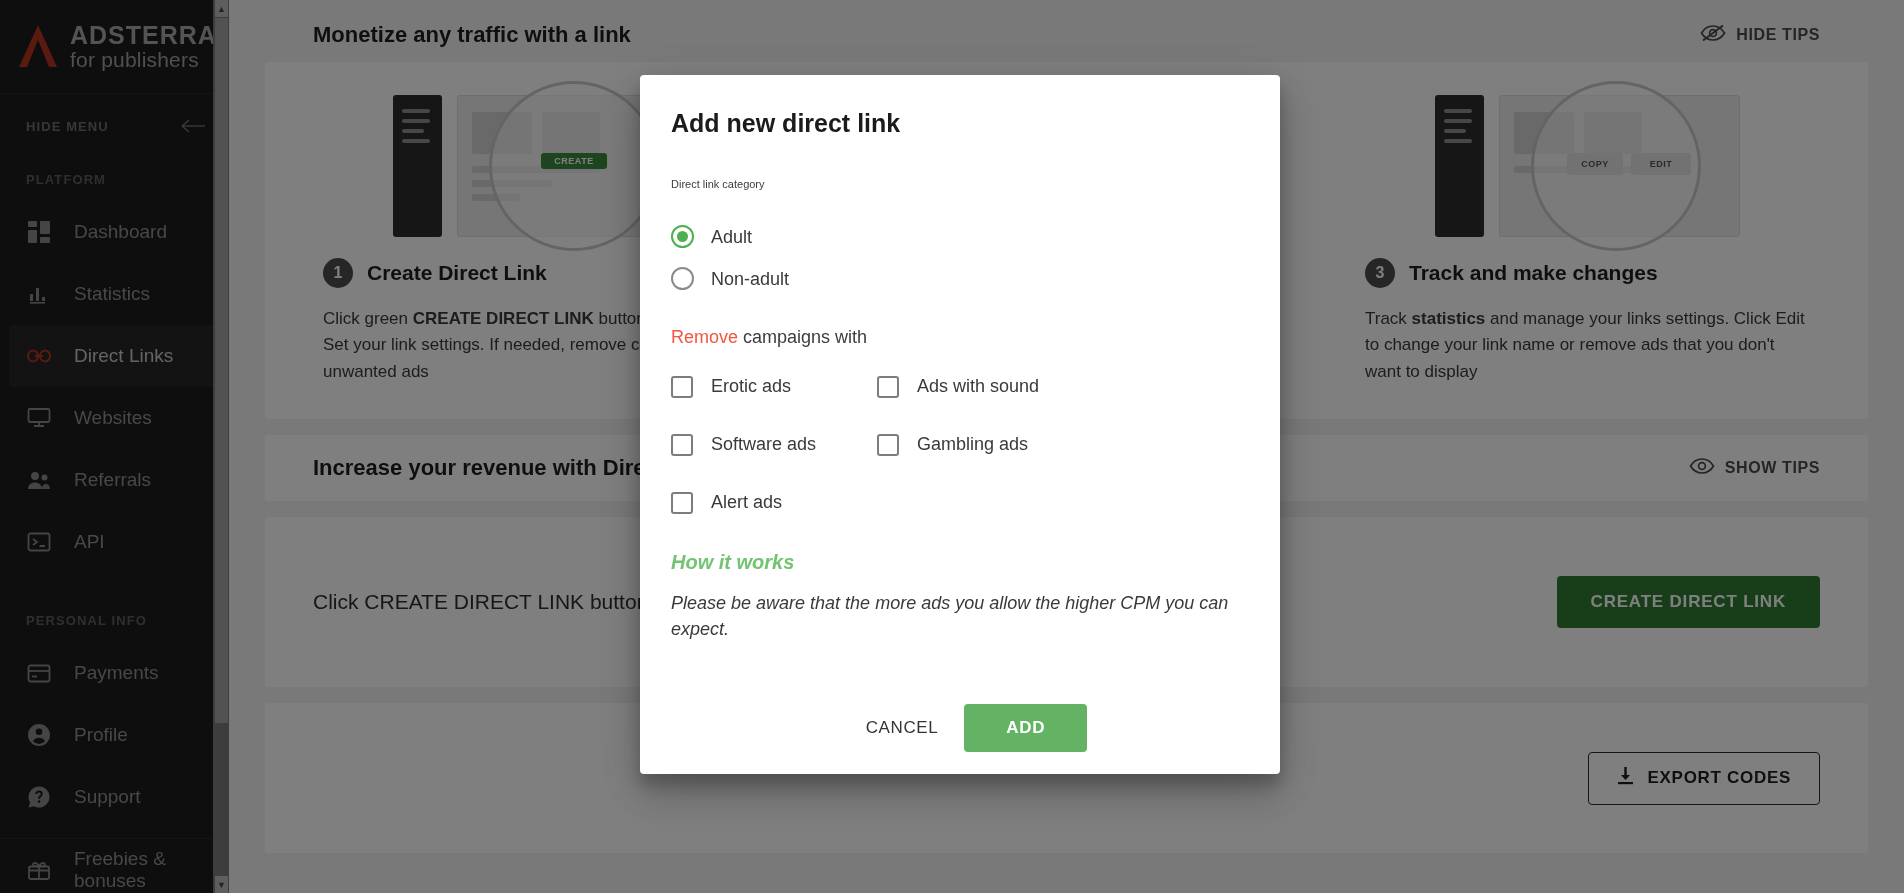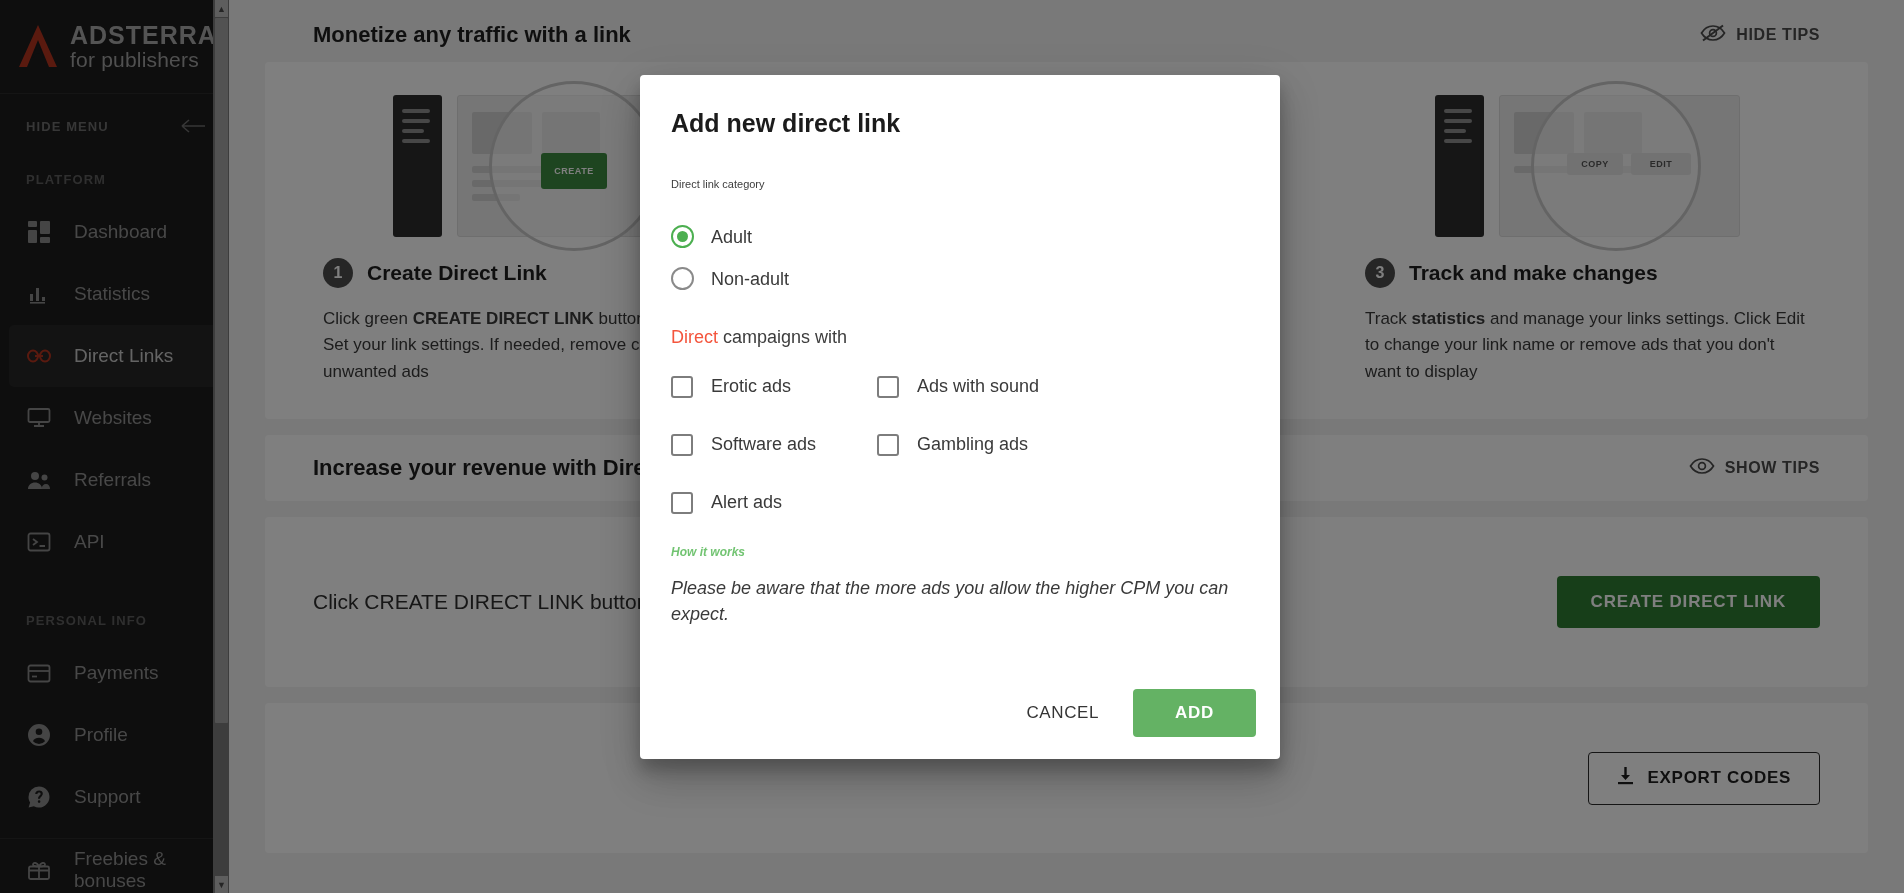--- a/index.html
+++ b/index.html
@@ -211,33 +211,32 @@
     row-gap: 5px;
   }
   .cb-row { display: flex; align-items: center; height: 53px; cursor: pointer; }
   .cb {
     width: 22px; height: 22px; border: 2px solid #7d7d7d;
     border-radius: 3px; margin-right: 18px; flex: 0 0 22px;
   }
   .cb-label { font-size: 18px; color: #3a3a3a; }
 
   .how-title {
-    margin-top: 16px;
-    font-size: 12px; font-weight: bold; font-style: italic;
+    margin-top: 22px;
+    font-size: 20px; font-weight: bold; font-style: italic;
     color: #72c472;
   }
   .how-body {
     margin-top: 16px;
     font-size: 18px; font-style: italic; color: #3a3a3a;
     line-height: 1.45;
   }
   .modal-actions {
     margin-top: 62px;
-    display: flex; align-items: center; justify-content: flex-end;
-    gap: 8px;
+    display: flex; align-items: center; justify-content: center;
   }
   .btn-text {
     background: none; border: none; cursor: pointer;
     font-size: 17px; font-weight: normal; letter-spacing: .6px;
     color: #353535; padding: 14px 26px; border-radius: 4px;
   }
   .btn-add {
     background: #64b264; border: none; cursor: pointer;
     color: #ffffff; font-size: 17px; font-weight: bold; letter-spacing: .7px;
     padding: 14px 42px; border-radius: 4px;
@@ -419,21 +418,21 @@
                   <i style="top:44px;width:28px"></i>
                 </div>
               <div class="ph-right">
                 <div class="ph-bar" style="left:14px;top:16px;width:60px;height:42px;"></div>
                 <div class="ph-bar" style="left:84px;top:16px;width:58px;height:42px;"></div>
                 <div class="ph-bar" style="left:14px;top:70px;width:128px;height:7px;"></div>
                 <div class="ph-bar" style="left:14px;top:84px;width:80px;height:7px;"></div>
                 <div class="ph-bar" style="left:14px;top:98px;width:48px;height:7px;"></div>
               </div>
               <div class="ph-circle" style="left:96px;top:-14px;width:170px;height:170px;"></div>
-              <div class="ph-chip" style="left:148px;top:58px;width:66px;height:36px;background:#3d8b40;">CREATE</div>
+              <div class="ph-chip" style="left:148px;top:58px;width:66px;height:16px;background:#3d8b40;">CREATE</div>
             </div>
           </div>
           <div class="tip-head">
             <div class="tip-num">1</div>
             <div class="tip-title">Create Direct Link</div>
           </div>
           <div class="tip-body"><span>Click green </span><b>CREATE DIRECT LINK</b><span> button below to start. Set your link settings. If needed, remove campaigns with unwanted ads</span></div>
         </div>
 
         <div class="tip">
@@ -532,21 +531,21 @@
     <label class="radio-row">
       <span class="radio checked"></span>
       <span class="radio-label">Adult</span>
     </label>
 
     <label class="radio-row">
       <span class="radio"></span>
       <span class="radio-label">Non-adult</span>
     </label>
 
-    <div class="remove-head"><span class="hl">Direct</span><span> campaigns with</span></div>
+    <div class="remove-head"><span class="hl">Remove</span><span> campaigns with</span></div>
 
     <div class="cb-grid">
       <label class="cb-row">
         <span class="cb"></span>
         <span class="cb-label">Erotic ads</span>
       </label>
       <label class="cb-row">
         <span class="cb"></span>
         <span class="cb-label">Ads with sound</span>
       </label>

